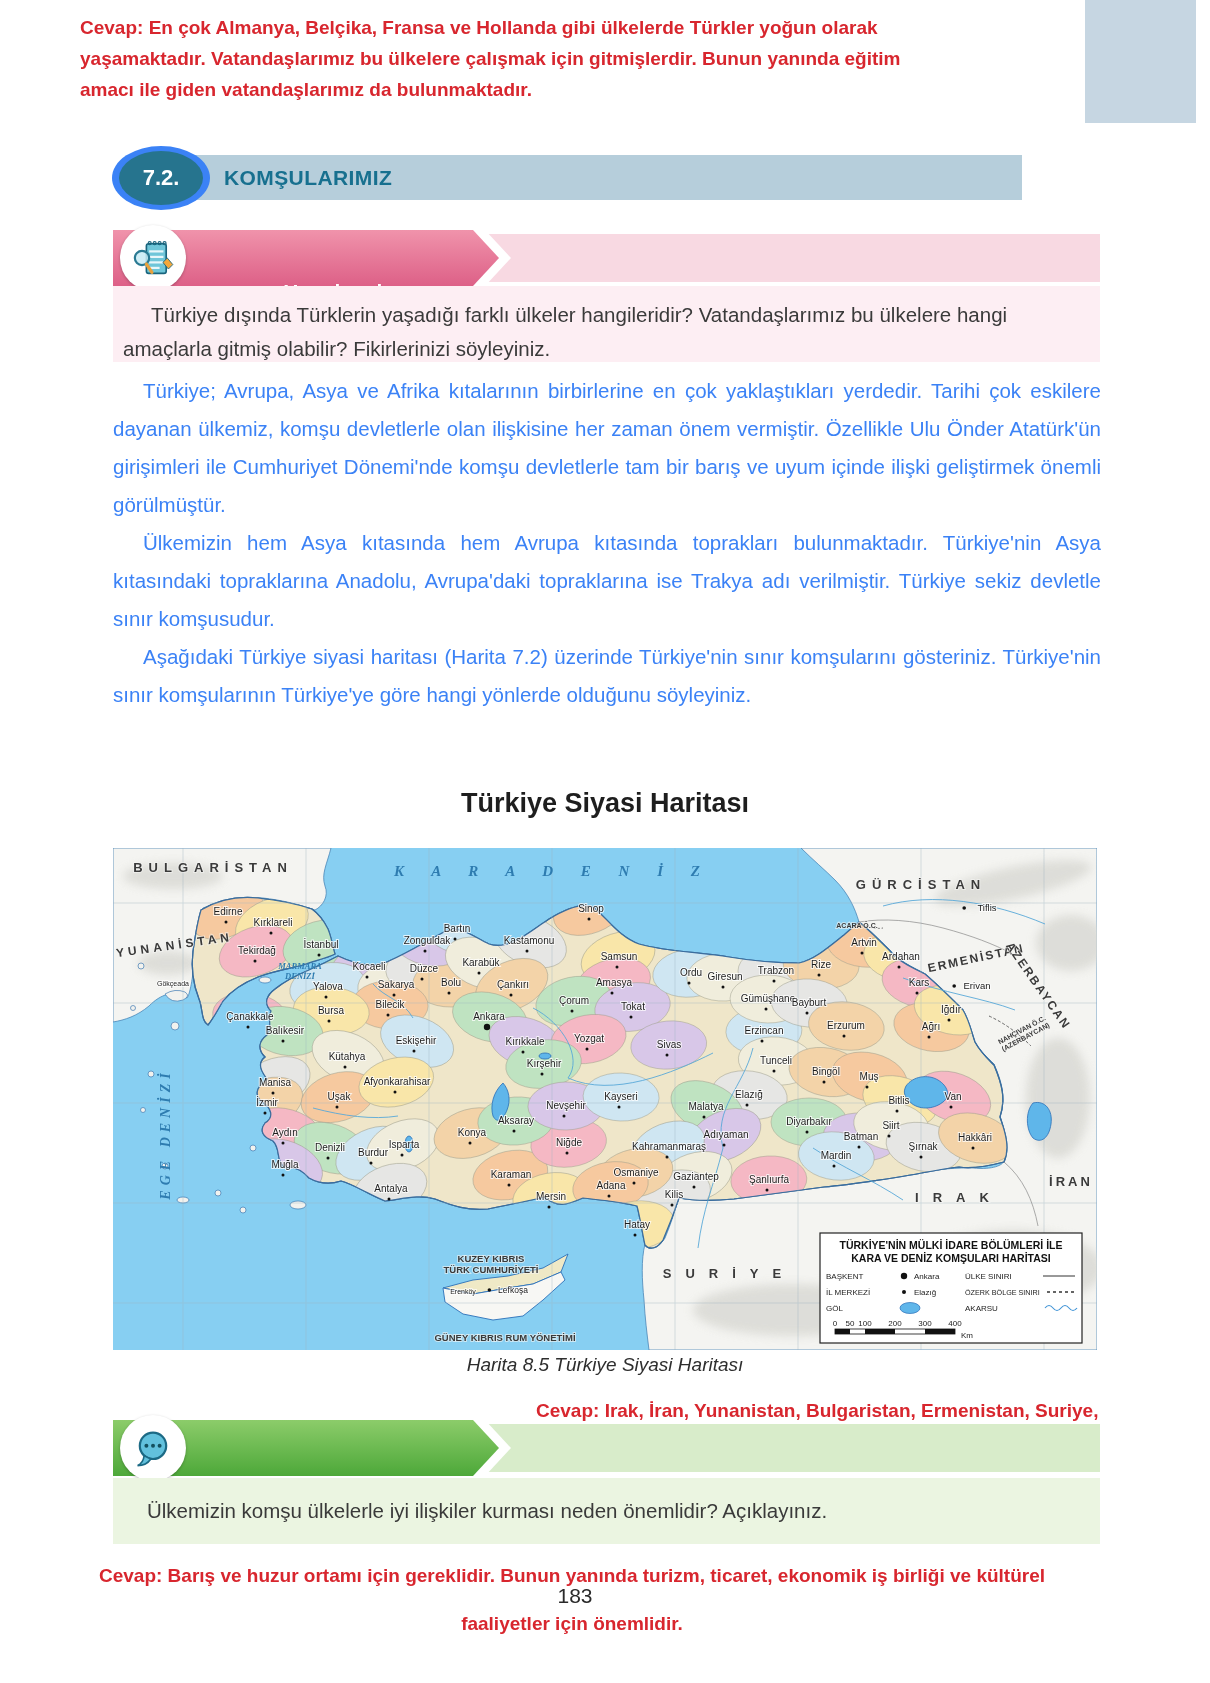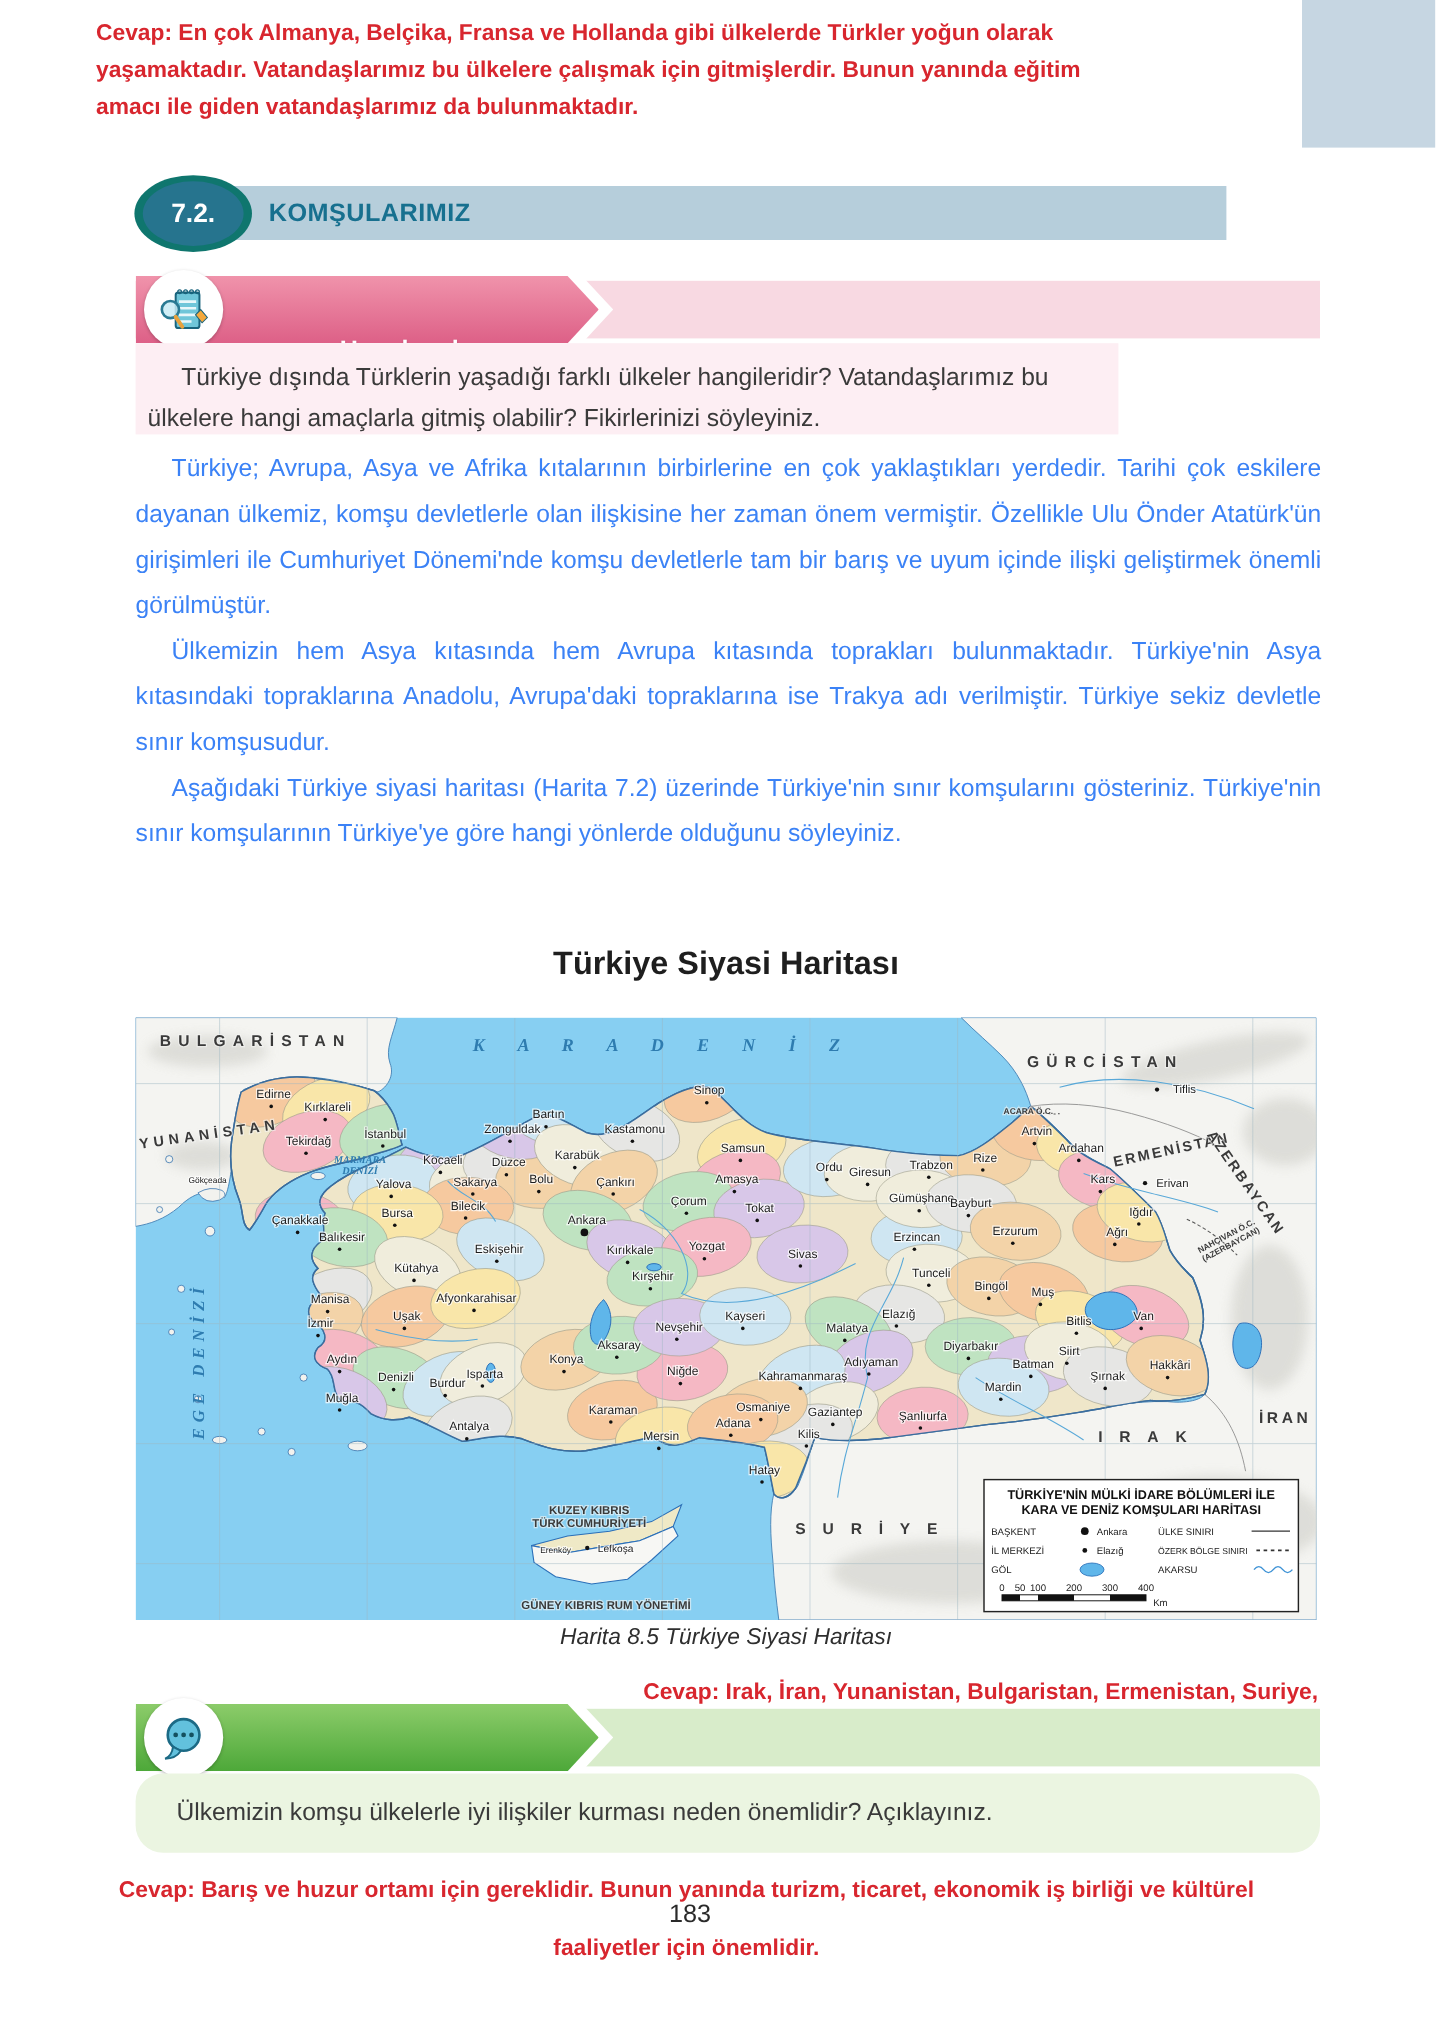--- a/index.html
+++ b/index.html
@@ -3,37 +3,37 @@
 <meta charset="utf-8">
 <style>
   html,body{margin:0;padding:0;background:#ffffff;}
   .page{position:relative;width:1210px;height:1683px;background:#fff;
         font-family:"Liberation Sans",sans-serif;overflow:hidden;}
   .abs{position:absolute;}
   .red-answer{color:#d8262e;font-weight:600;font-size:19px;line-height:31px;}
   .corner-box{background:#c6d6e2;}
   .section-bar{background:#b6cedb;height:45px;}
   .section-title{color:#17708f;font-weight:700;font-size:21px;line-height:45px;letter-spacing:.4px;}
-  .badge-outer{background:#0f766e;border-radius:50%;}
+  .badge-outer{background:#3b82f6;border-radius:50%;}
   .badge-inner{background:#26748e;border-radius:50%;color:#fff;display:flex;align-items:center;
                justify-content:center;font-weight:700;font-size:22px;}
   .strip{height:48px;}
   .strip.pink{background:#f8d9e2;}
   .strip.green{background:#d8ecca;}
   .chev{height:56px;clip-path:polygon(0 0,calc(100% - 26px) 0,100% 50%,calc(100% - 26px) 100%,0 100%);}
   .chev.white{background:#ffffff;}
   .chev.rose{background:linear-gradient(180deg,#f093ab,#dd6087);}
   .chev.grn{background:linear-gradient(180deg,#8ccc6a,#4da839);}
   .banner-label{color:#fff;font-weight:700;font-size:21px;line-height:56px;text-align:center;
                 text-shadow:0 1px 2px rgba(0,0,0,.2);margin-top:34px;}
   .icon-circle{width:66px;height:66px;background:#fff;border-radius:50%;
                box-shadow:0 1px 3px rgba(0,0,0,.25);display:flex;align-items:center;justify-content:center;}
   .content-box{font-size:20.5px;line-height:34px;color:#3a3a3a;}
   .content-box.pinkbg{background:#fdeef3;}
-  .content-box.greenbg{background:#ebf5e1;border-radius:23px;}
+  .content-box.greenbg{background:#ebf5e1;}
   .qtext{padding:12px 20px 0 10px;text-indent:28px;}
   .bodytext{font-size:20.5px;line-height:38px;color:#3b82f6;text-align:justify;}
   .bodytext p{margin:0;text-indent:30px;}
   .map-title{font-size:27px;font-weight:700;color:#1e1e1e;text-align:center;}
   .map-caption{font-size:19px;font-style:italic;color:#2e2e2e;text-align:center;}
   .page-num{font-size:21px;color:#2a2a2a;text-align:center;}
   
   text{font-family:"Liberation Sans",sans-serif;}
   .lbl-prov{font-size:10px;fill:#1d1d1d;text-anchor:middle;paint-order:stroke;
             stroke:rgba(255,255,255,.75);stroke-width:2px;}
@@ -74,21 +74,21 @@
       <line x1="16.5" y1="29" x2="26" y2="29" stroke="#e8f7fa" stroke-width="2"></line>
       <circle cx="17" cy="6.5" r="1.4" fill="none" stroke="#19647d" stroke-width="1"></circle>
       <circle cx="21.5" cy="6.5" r="1.4" fill="none" stroke="#19647d" stroke-width="1"></circle>
       <circle cx="26" cy="6.5" r="1.4" fill="none" stroke="#19647d" stroke-width="1"></circle>
       <circle cx="30.5" cy="6.5" r="1.4" fill="none" stroke="#19647d" stroke-width="1"></circle>
       <polygon points="33,20 38,26 34,30 29,24" fill="#f4a83c" stroke="#19647d" stroke-width="0.8"></polygon>
       <circle cx="10" cy="20" r="6.5" fill="rgba(200,235,245,.85)" stroke="#2a7a93" stroke-width="2"></circle>
       <line x1="14" y1="25.5" x2="19" y2="33" stroke="#e8a13c" stroke-width="3" stroke-linecap="round"></line>
     </svg>
   </div>
-  <div class="abs content-box pinkbg" style="left:113px;top:286px;width:819px;height:76px;">
+  <div class="abs content-box pinkbg" style="left:113px;top:286px;width:987px;height:76px;">
     <div class="qtext">Türkiye dışında Türklerin yaşadığı farklı ülkeler hangileridir? Vatandaşlarımız bu ülkelere hangi amaçlarla gitmiş olabilir? Fikirlerinizi söyleyiniz.</div>
   </div>
 
   <div class="abs bodytext" style="left:113px;top:372px;width:988px;">
     <p>Türkiye; Avrupa, Asya ve Afrika kıtalarının birbirlerine en çok yaklaştıkları yerdedir. Tarihi çok eskilere dayanan ülkemiz, komşu devletlerle olan ilişkisine her zaman önem vermiştir. Özellikle Ulu Önder Atatürk'ün girişimleri ile Cumhuriyet Dönemi'nde komşu devletlerle tam bir barış ve uyum içinde ilişki geliştirmek önemli görülmüştür.</p>
     <p>Ülkemizin hem Asya kıtasında hem Avrupa kıtasında toprakları bulunmaktadır. Türkiye'nin Asya kıtasındaki topraklarına Anadolu, Avrupa'daki topraklarına ise Trakya adı verilmiştir. Türkiye sekiz devletle sınır komşusudur.</p>
     <p>Aşağıdaki Türkiye siyasi haritası (Harita 7.2) üzerinde Türkiye'nin sınır komşularını gösteriniz. Türkiye'nin sınır komşularının Türkiye'ye göre hangi yönlerde olduğunu söyleyiniz.</p>
   </div>
 
   <div class="abs map-title" style="left:113px;top:788px;width:984px;">Türkiye Siyasi Haritası</div>

